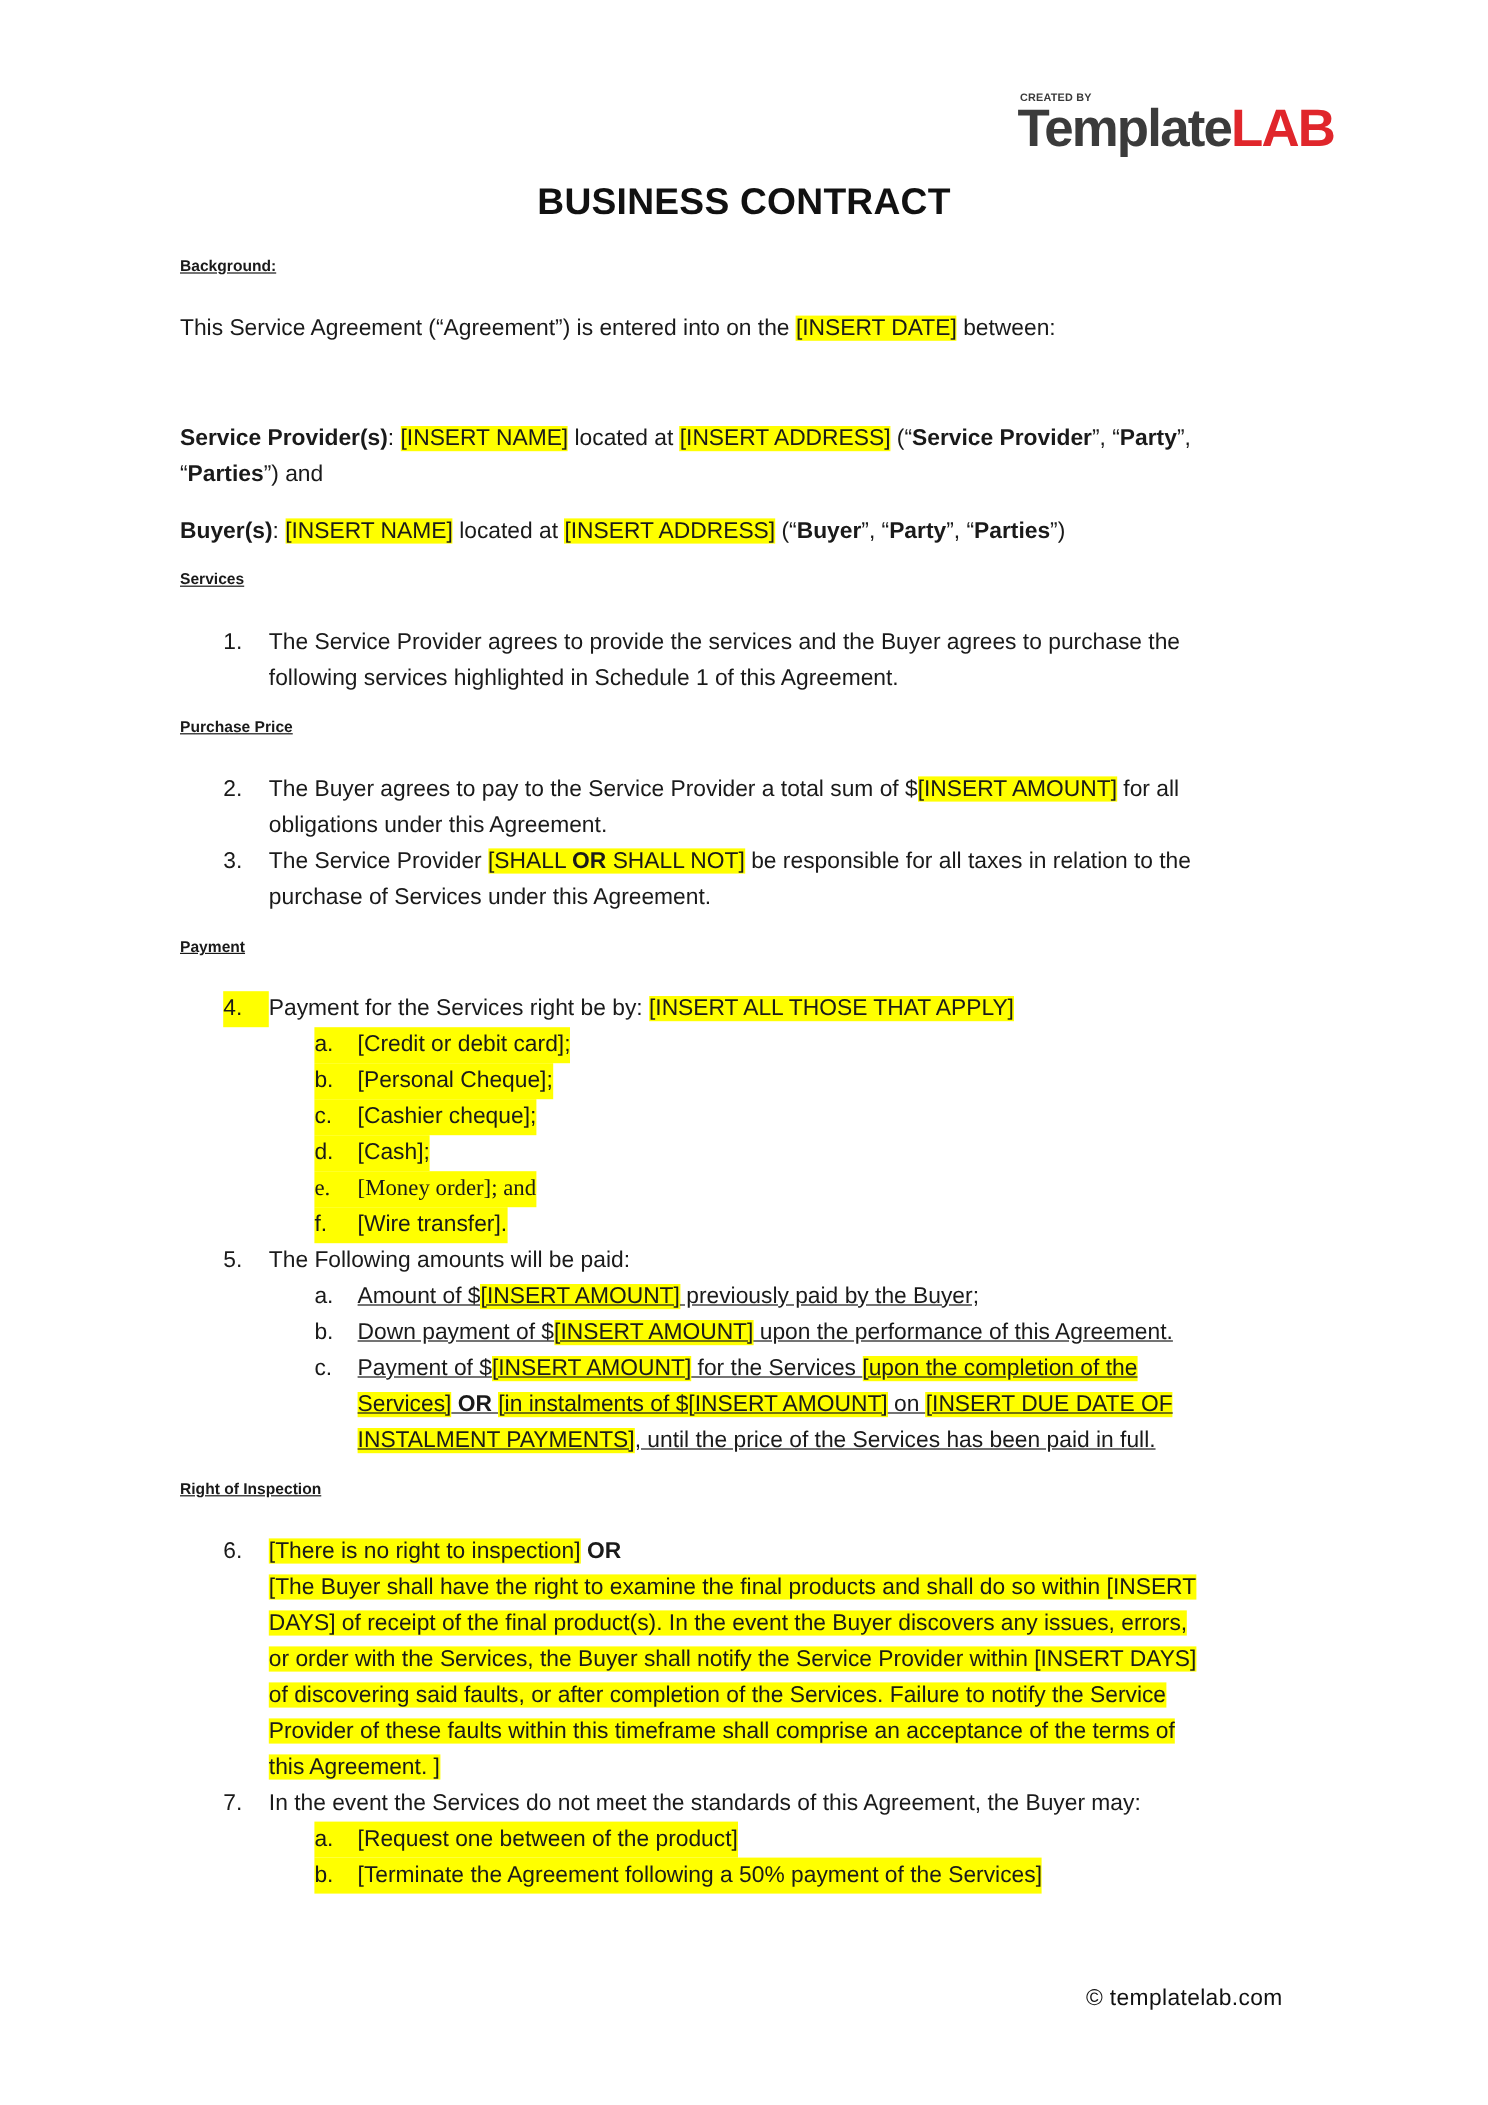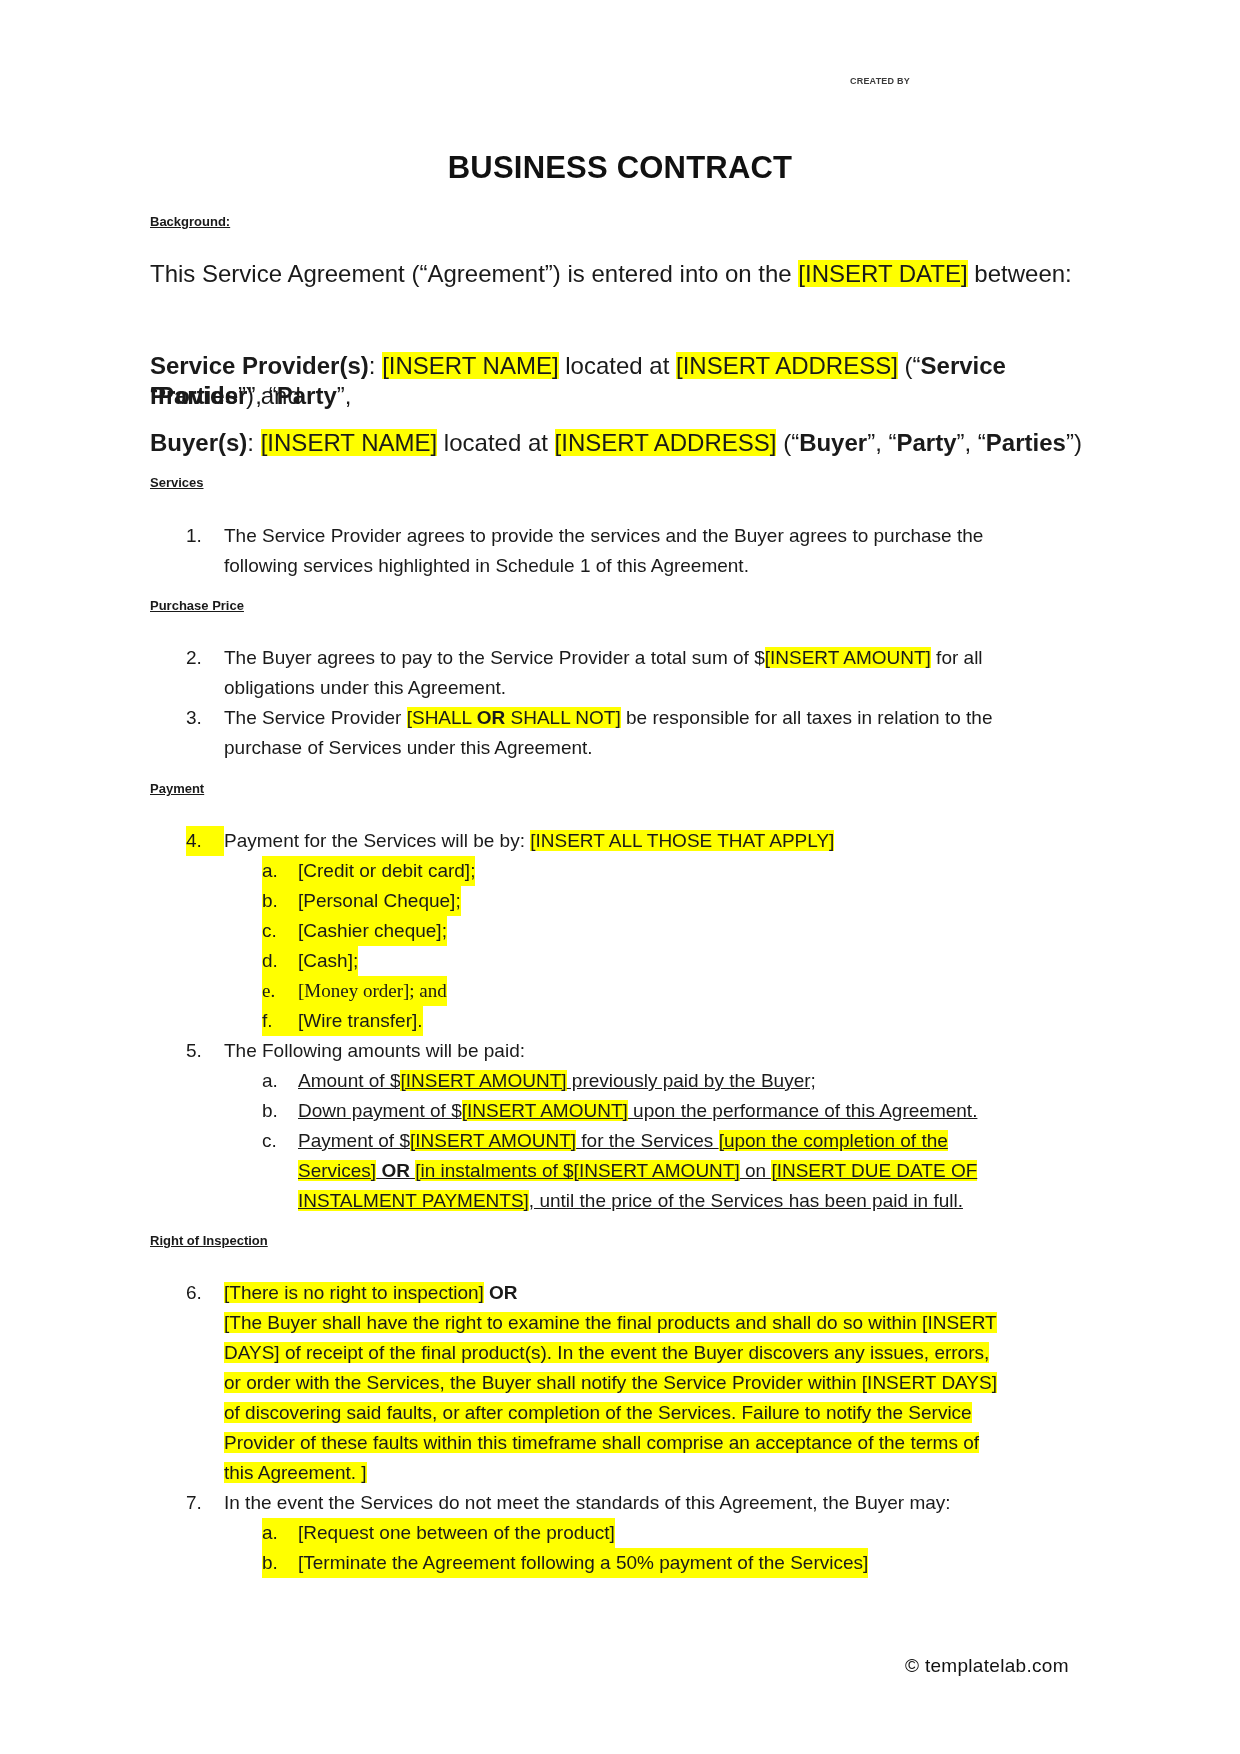--- a/index.html
+++ b/index.html
@@ -6,35 +6,36 @@
   body { width: 1240px; height: 1754px; position: relative; overflow: hidden;
          font-family: "Liberation Sans", "DejaVu Sans", sans-serif; color: #1a1a1a; }
   .logo { position: absolute; left: 844px; top: 74px; width: 300px; height: 60px; }
   .logo .created { position: absolute; left: 6px; top: 2px; font-size: 9px; font-weight: bold; color: #3a3a3a; letter-spacing: 0.2px; }
   .logo .brand { position: absolute; left: 4px; top: 8px; font-size: 44px; font-weight: bold; letter-spacing: -1.5px; line-height: 52px; }
   .logo .tpl { color: #3b3b3b; }
   .logo .lab { color: #e0262b; }
   .title { position: absolute; left: 0; width: 1240px; top: 150px; text-align: center;
            font-size: 31px; font-weight: bold; color: #111; letter-spacing: 0.2px; }
   .h { font-weight: bold; text-decoration: underline; font-size: 13px; position: absolute; left: 150px; }
-  .p { position: absolute; left: 150px; width: 940px; font-size: 24px; line-height: 30px; }
+  .p { position: absolute; left: 150px; width: 940px; font-size: 19px; line-height: 30px; }
   .hl { background: #ffff00; }
   b { font-weight: bold; }
   .li { position: absolute; font-size: 19px; line-height: 30px; }
   .num { position: absolute; left: 186px; width: 34px; }
   .txt { position: absolute; left: 224px; width: 860px; }
   .snum { position: absolute; left: 262px; width: 34px; }
   .stxt { position: absolute; left: 298px; width: 780px; text-decoration: underline; }
   .footer { position: absolute; left: 905px; top: 1655px; font-size: 19px; color: #111; letter-spacing: 0.3px; }
 </style>
 </head>
 <body>
 
 <div class="logo">
   <div class="created">CREATED BY</div>
+  <div class="brand"><span class="tpl">Template</span><span class="lab">LAB</span></div>
 </div>
 
 <div class="title">BUSINESS CONTRACT</div>
 
 <div class="h" style="top:214px;">Background:</div>
 <div class="p" style="top:259px;"><span>This Service Agreement (“Agreement”) is entered into on the </span><span class="hl">[INSERT DATE]</span><span> between:</span></div>
 
 <div class="p" style="top:351px;"><b>Service Provider(s)</b><span>: </span><span class="hl">[INSERT NAME]</span><span> located at </span><span class="hl">[INSERT ADDRESS]</span><span> (“</span><b>Service Provider</b><span>”, “</span><b>Party</b><span>”,</span></div>
 <div class="p" style="top:381px;"><span>“</span><b>Parties</b><span>”) and</span></div>
 
@@ -61,21 +62,21 @@
   <span class="num">3.</span>
   <span class="txt"><span>The Service Provider </span><span class="hl"><span>[SHALL </span><b>OR</b><span> SHALL NOT]</span></span><span> be responsible for all taxes in relation to the</span></span>
 </div>
 <div class="li" style="top:733px;left:0;width:1240px;">
   <span class="txt">purchase of Services under this Agreement.</span>
 </div>
 
 <div class="h" style="top:781px;">Payment</div>
 <div class="li" style="top:826px;left:0;width:1240px;">
   <span class="num hl" style="width:38px;">4.</span>
-  <span class="txt"><span>Payment for the Services will be by: </span><span class="hl">[INSERT ALL THOSE THAT APPLY]</span></span>
+  <span class="txt"><span>Payment for the Services right be by: </span><span class="hl">[INSERT ALL THOSE THAT APPLY]</span></span>
 </div>
 <div class="li" style="top:856px;left:0;width:1240px;">
     <span class="hl" style="position:absolute;left:262px;"><span style="display:inline-block;width:36px;">a.</span><span>[Credit or debit card];</span></span>
   </div>
 <div class="li" style="top:886px;left:0;width:1240px;">
     <span class="hl" style="position:absolute;left:262px;"><span style="display:inline-block;width:36px;">b.</span><span>[Personal Cheque];</span></span>
   </div>
 <div class="li" style="top:916px;left:0;width:1240px;">
     <span class="hl" style="position:absolute;left:262px;"><span style="display:inline-block;width:36px;">c.</span><span>[Cashier cheque];</span></span>
   </div>

